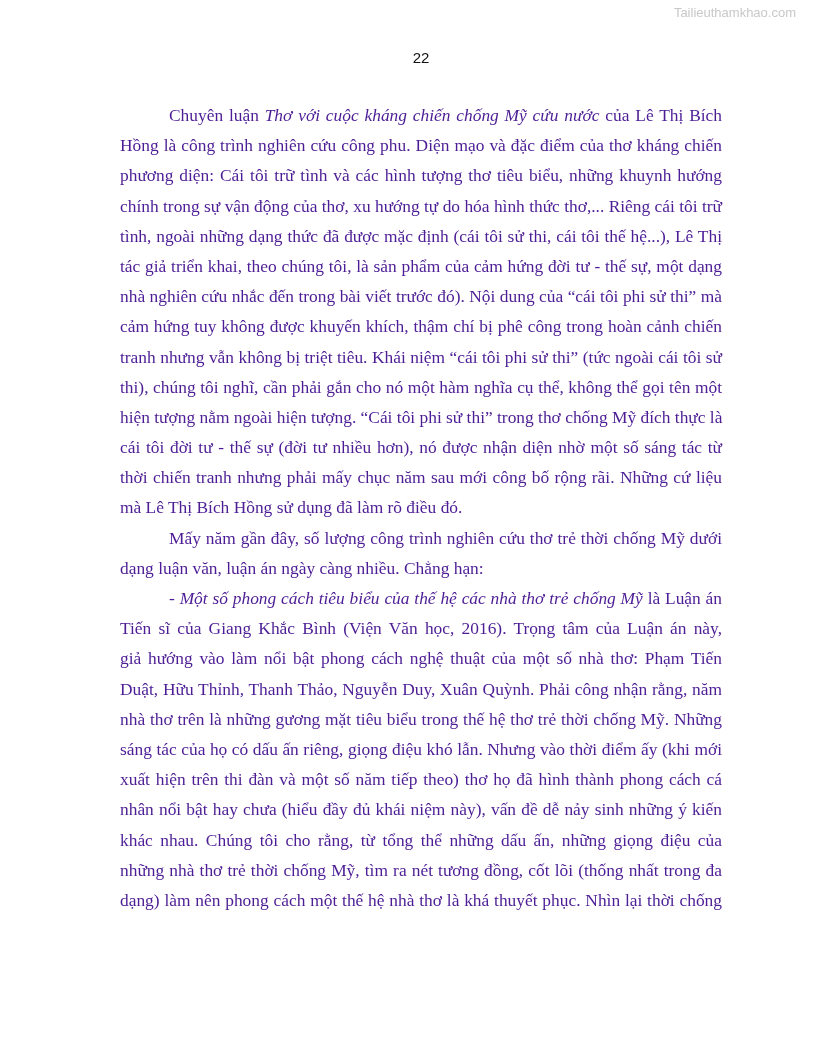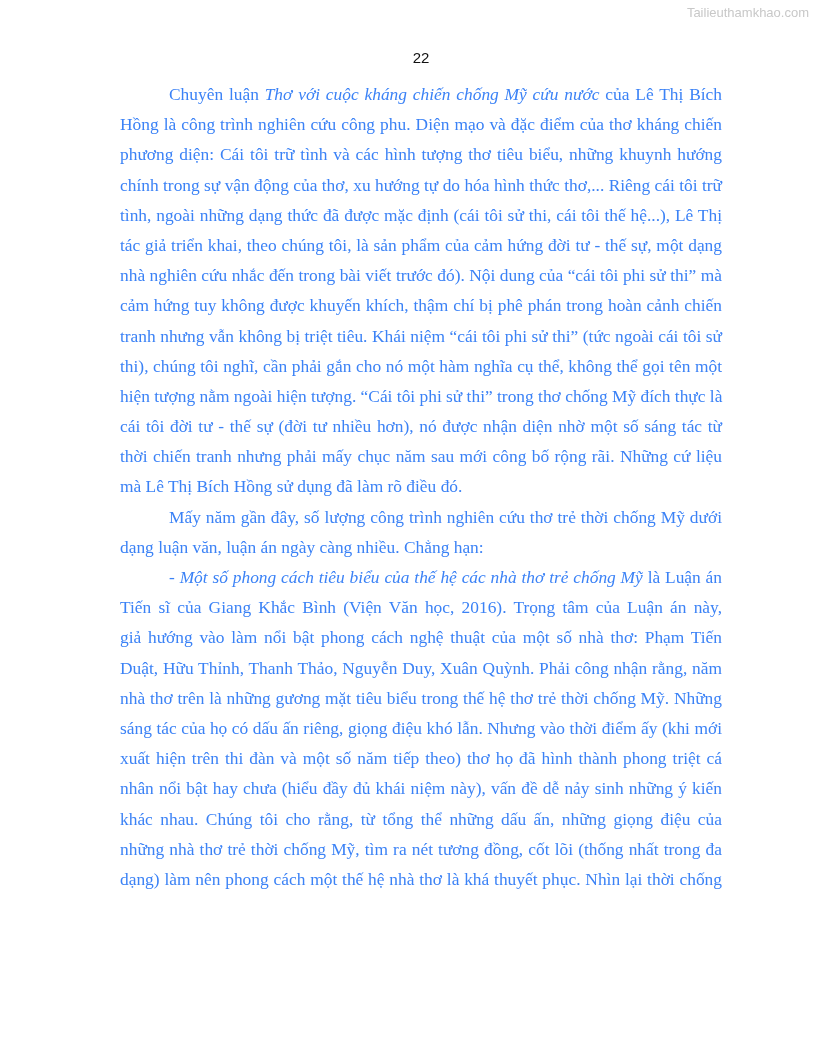--- a/index.html
+++ b/index.html
@@ -1,28 +1,28 @@
 <!DOCTYPE html>
 <html><head>
   <meta charset="utf-8">
   <style>
     html, body { margin: 0; padding: 0; background: #ffffff; }
     body { width: 816px; height: 1056px; position: relative; overflow: hidden; }
     .watermark {
-      position: absolute; top: 5px; right: 7px;
+      position: absolute; top: 5px; right: 20px;
       font-family: "Liberation Sans", sans-serif; font-size: 13px;
       color: #c8c8c8; letter-spacing: 0px;
     }
     .page-number {
       position: absolute; top: 49px; left: 0; width: 842px; text-align: center;
       font-family: "Liberation Sans", sans-serif; font-size: 15px; color: #111;
     }
     .body-text {
-      position: absolute; top: 79px; left: 120px; width: 602px;
-      font-family: "Liberation Serif", serif; font-size: 17.4px; color: #3b82f6;
+      position: absolute; top: 100px; left: 120px; width: 602px;
+      font-family: "Liberation Serif", serif; font-size: 17.4px; color: #4c1d95;
     }
     .line {
       height: 30.2px; line-height: 30.2px; white-space: nowrap;
       text-align: justify; text-align-last: justify; overflow: visible;
     }
     .line.last { text-align-last: left; }
     .line.indent { padding-left: 49px; }
     i { font-style: italic; }
   </style>
 </head>
@@ -32,38 +32,38 @@
 <div class="page-number">22</div>
 <div class="body-text" id="body-text">
     <div>
       <div class="line indent"><span>Chuyên luận </span><i>Thơ với cuộc kháng chiến chống Mỹ cứu nước</i><span> của Lê Thị Bích</span></div>
       <div class="line"><span>Hồng là công trình nghiên cứu công phu. Diện mạo và đặc điểm của thơ kháng chiến</span></div>
       <div class="line"><span>phương diện: Cái tôi trữ tình và các hình tượng thơ tiêu biểu, những khuynh hướng</span></div>
       <div class="line"><span>chính trong sự vận động của thơ, xu hướng tự do hóa hình thức thơ,... Riêng cái tôi trữ</span></div>
       <div class="line"><span>tình, ngoài những dạng thức đã được mặc định (cái tôi sử thi, cái tôi thế hệ...), Lê Thị</span></div>
       <div class="line"><span>tác giả triển khai, theo chúng tôi, là sản phẩm của cảm hứng đời tư - thế sự, một dạng</span></div>
       <div class="line"><span>nhà nghiên cứu nhắc đến trong bài viết trước đó). Nội dung của “cái tôi phi sử thi” mà</span></div>
-      <div class="line"><span>cảm hứng tuy không được khuyến khích, thậm chí bị phê phán trong hoàn cảnh chiến</span></div>
+      <div class="line"><span>cảm hứng tuy không được khuyến khích, thậm chí bị phê công trong hoàn cảnh chiến</span></div>
       <div class="line"><span>tranh nhưng vẫn không bị triệt tiêu. Khái niệm “cái tôi phi sử thi” (tức ngoài cái tôi sử</span></div>
       <div class="line"><span>thi), chúng tôi nghĩ, cần phải gắn cho nó một hàm nghĩa cụ thể, không thể gọi tên một</span></div>
       <div class="line"><span>hiện tượng nằm ngoài hiện tượng. “Cái tôi phi sử thi” trong thơ chống Mỹ đích thực là</span></div>
       <div class="line"><span>cái tôi đời tư - thế sự (đời tư nhiều hơn), nó được nhận diện nhờ một số sáng tác từ</span></div>
       <div class="line"><span>thời chiến tranh nhưng phải mấy chục năm sau mới công bố rộng rãi. Những cứ liệu</span></div>
       <div class="line last"><span>mà Lê Thị Bích Hồng sử dụng đã làm rõ điều đó.</span></div>
     </div>
     <div>
       <div class="line indent"><span>Mấy năm gần đây, số lượng công trình nghiên cứu thơ trẻ thời chống Mỹ dưới</span></div>
       <div class="line last"><span>dạng luận văn, luận án ngày càng nhiều. Chẳng hạn:</span></div>
     </div>
     <div>
       <div class="line indent"><span>- </span><i>Một số phong cách tiêu biểu của thế hệ các nhà thơ trẻ chống Mỹ</i><span> là Luận án</span></div>
       <div class="line"><span>Tiến sĩ của Giang Khắc Bình (Viện Văn học, 2016). Trọng tâm của Luận án này,</span></div>
       <div class="line"><span>giả hướng vào làm nổi bật phong cách nghệ thuật của một số nhà thơ: Phạm Tiến</span></div>
       <div class="line"><span>Duật, Hữu Thỉnh, Thanh Thảo, Nguyễn Duy, Xuân Quỳnh. Phải công nhận rằng, năm</span></div>
       <div class="line"><span>nhà thơ trên là những gương mặt tiêu biểu trong thế hệ thơ trẻ thời chống Mỹ. Những</span></div>
       <div class="line"><span>sáng tác của họ có dấu ấn riêng, giọng điệu khó lẫn. Nhưng vào thời điểm ấy (khi mới</span></div>
-      <div class="line"><span>xuất hiện trên thi đàn và một số năm tiếp theo) thơ họ đã hình thành phong triệt cá</span></div>
+      <div class="line"><span>xuất hiện trên thi đàn và một số năm tiếp theo) thơ họ đã hình thành phong cách cá</span></div>
       <div class="line"><span>nhân nổi bật hay chưa (hiểu đầy đủ khái niệm này), vấn đề dễ nảy sinh những ý kiến</span></div>
       <div class="line"><span>khác nhau. Chúng tôi cho rằng, từ tổng thể những dấu ấn, những giọng điệu của</span></div>
       <div class="line"><span>những nhà thơ trẻ thời chống Mỹ, tìm ra nét tương đồng, cốt lõi (thống nhất trong đa</span></div>
       <div class="line"><span>dạng) làm nên phong cách một thế hệ nhà thơ là khá thuyết phục. Nhìn lại thời chống</span></div>
     </div>
   </div>
 
 </body></html>

